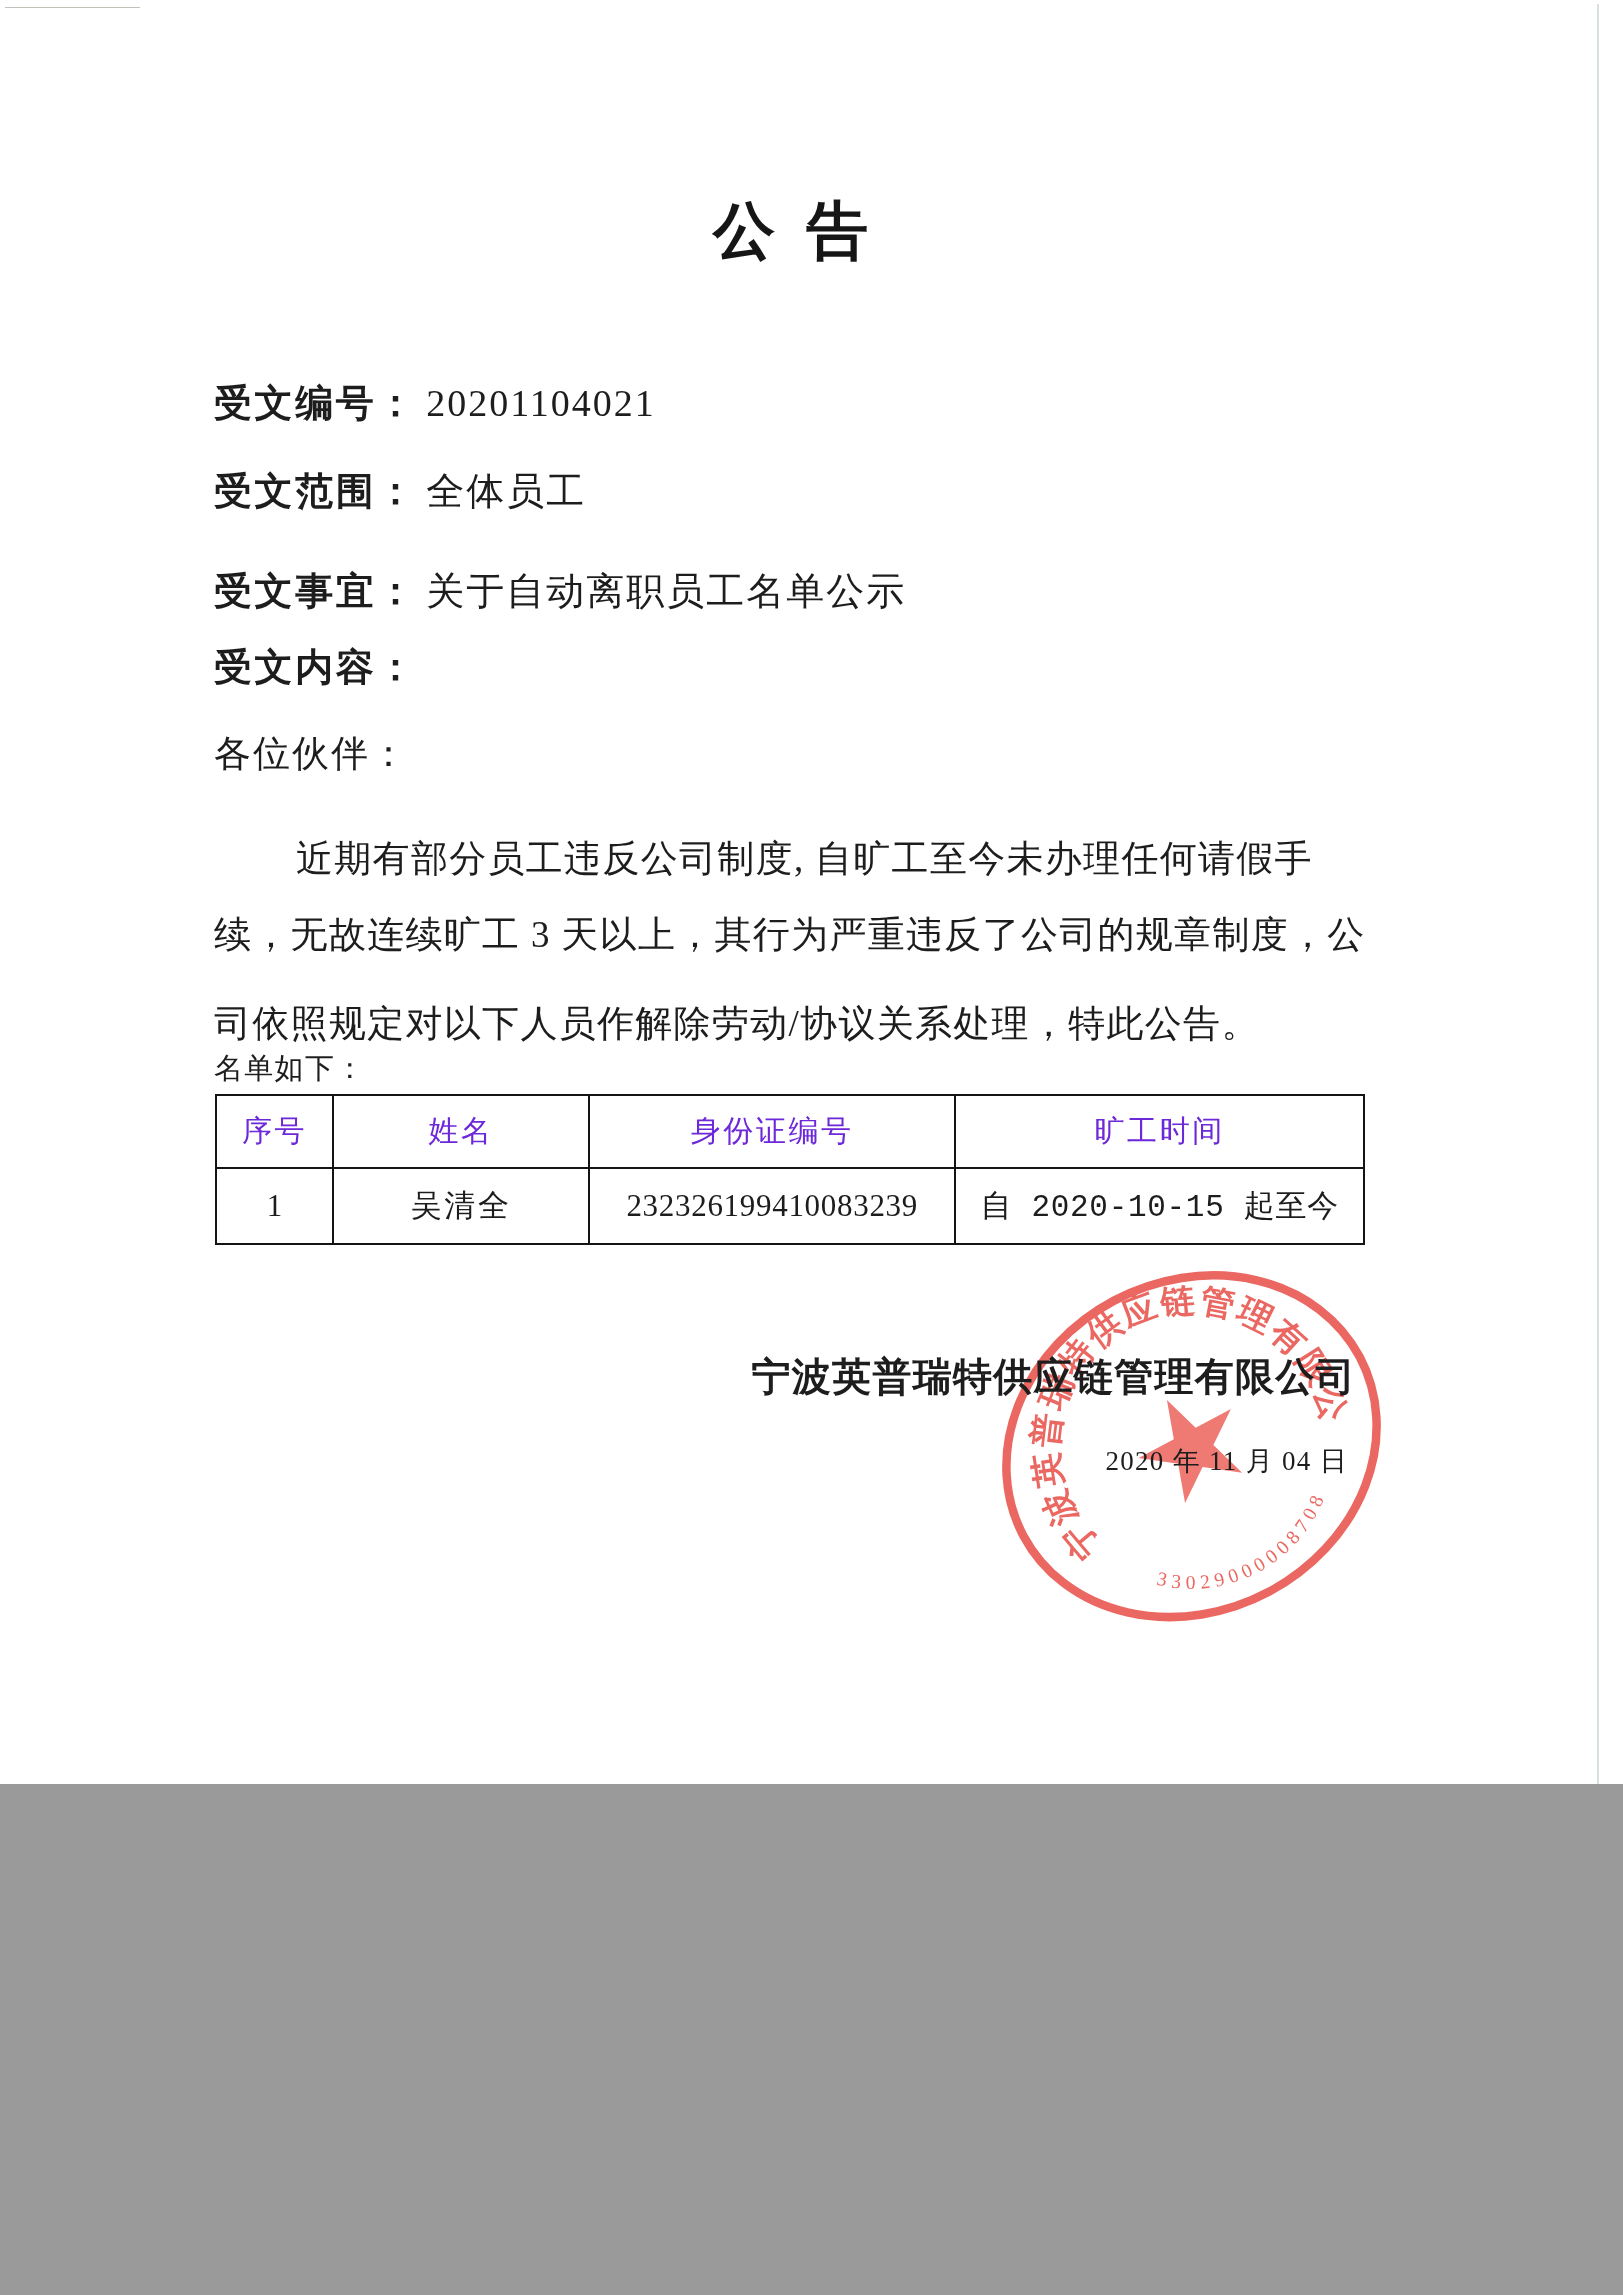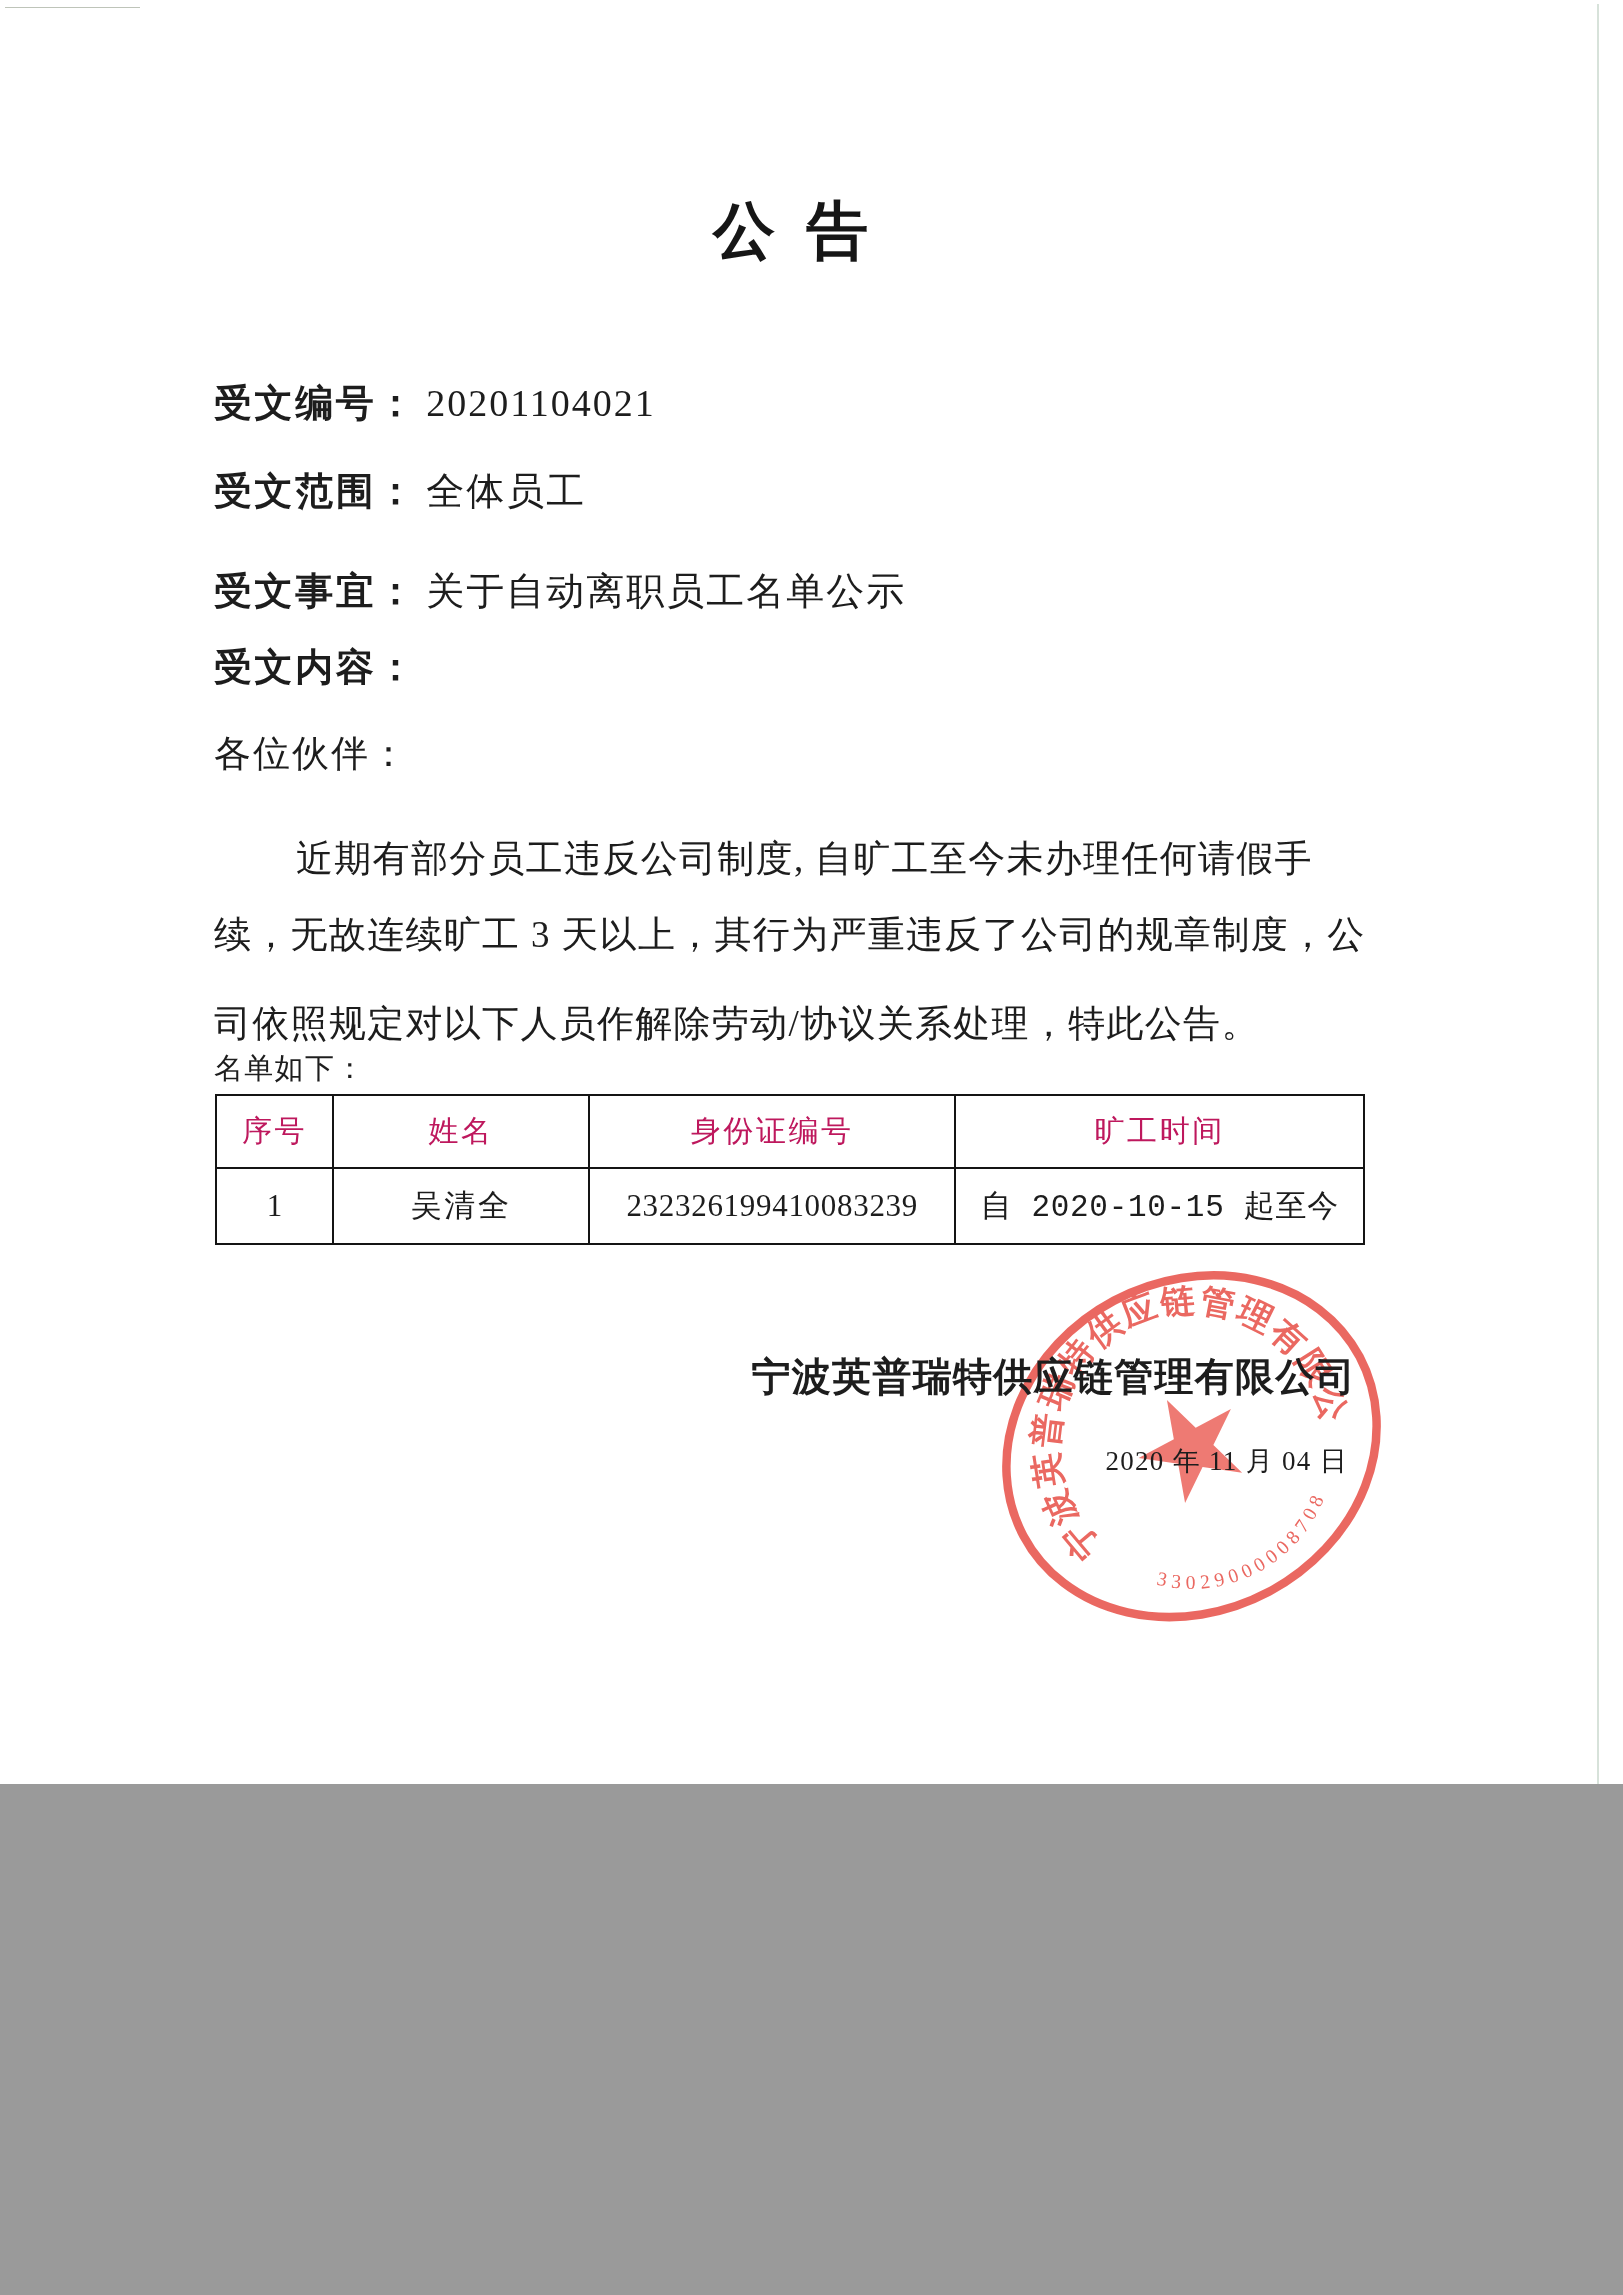--- a/index.html
+++ b/index.html
@@ -54,21 +54,21 @@
   table.roster {
     position: absolute; left: 215px; top: 1094px; width: 1150px;
     border-collapse: collapse; table-layout: fixed;
   }
   table.roster th, table.roster td {
     border: 2px solid #141414;
     text-align: center; vertical-align: middle;
     font-weight: normal;
   }
   table.roster { border: 2.6px solid #141414; }
-  table.roster th { height: 73px; font-size: 30px; letter-spacing: 2.6px; color: #be185d; }
+  table.roster th { height: 73px; font-size: 30px; letter-spacing: 2.6px; color: #6d28d9; }
   table.roster td { height: 76px; font-size: 31px; }
   .col-no  { width: 10.2%; }
   .col-name{ width: 22.3%; }
   .col-id  { width: 31.9%; }
   .col-time{ width: 35.6%; }
   td.cell-name { font-weight: bold; letter-spacing: 2.6px; }
   td.cell-id   { font-weight: bold; letter-spacing: 0.7px; }
   td.cell-time { letter-spacing: 0.7px; font-family: Liberation Mono, monospace; }
 
   .sig-company {

